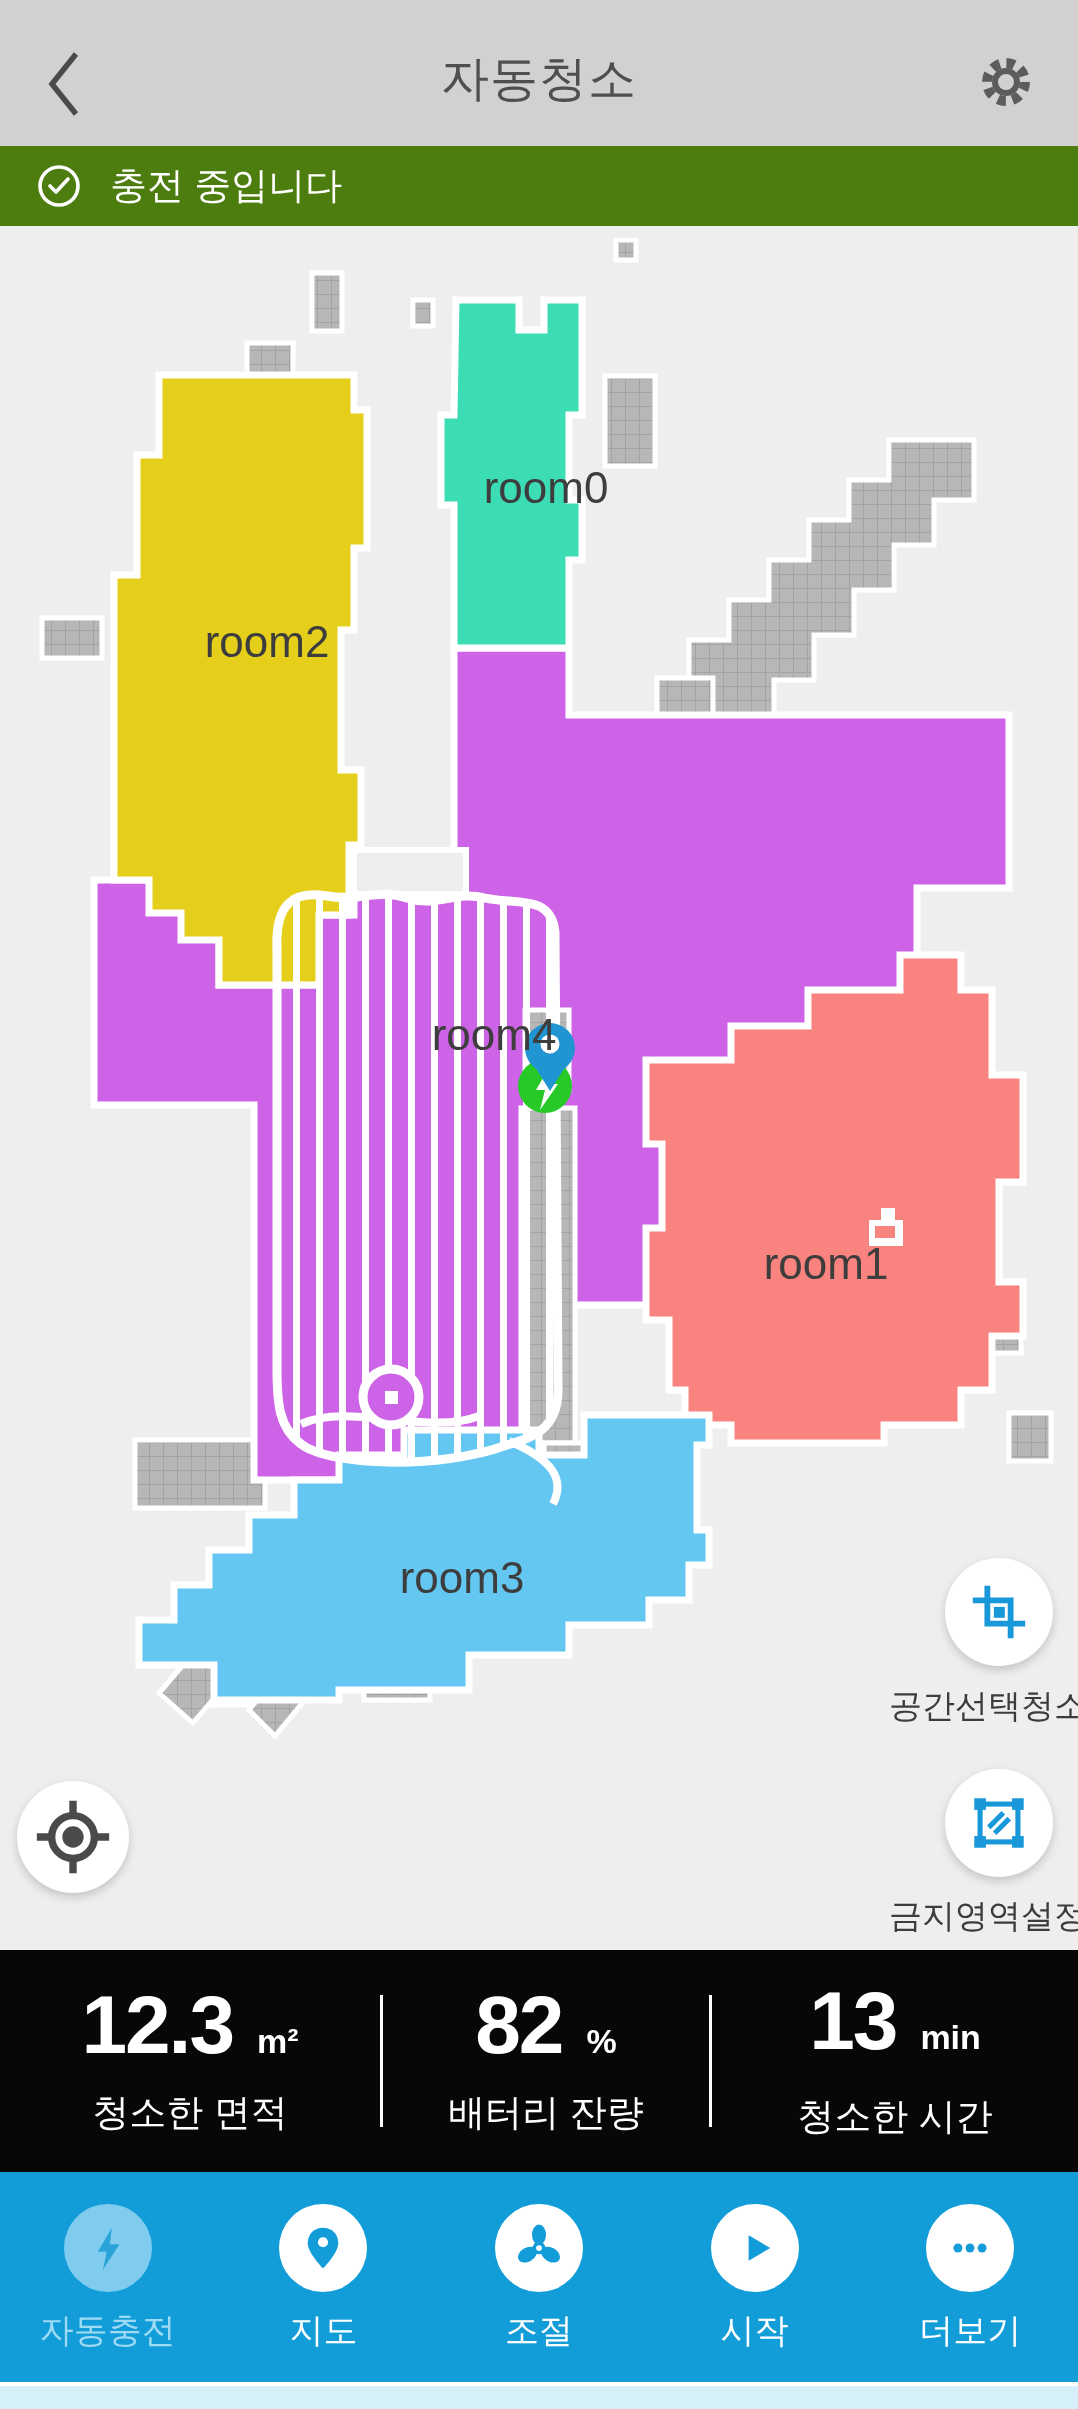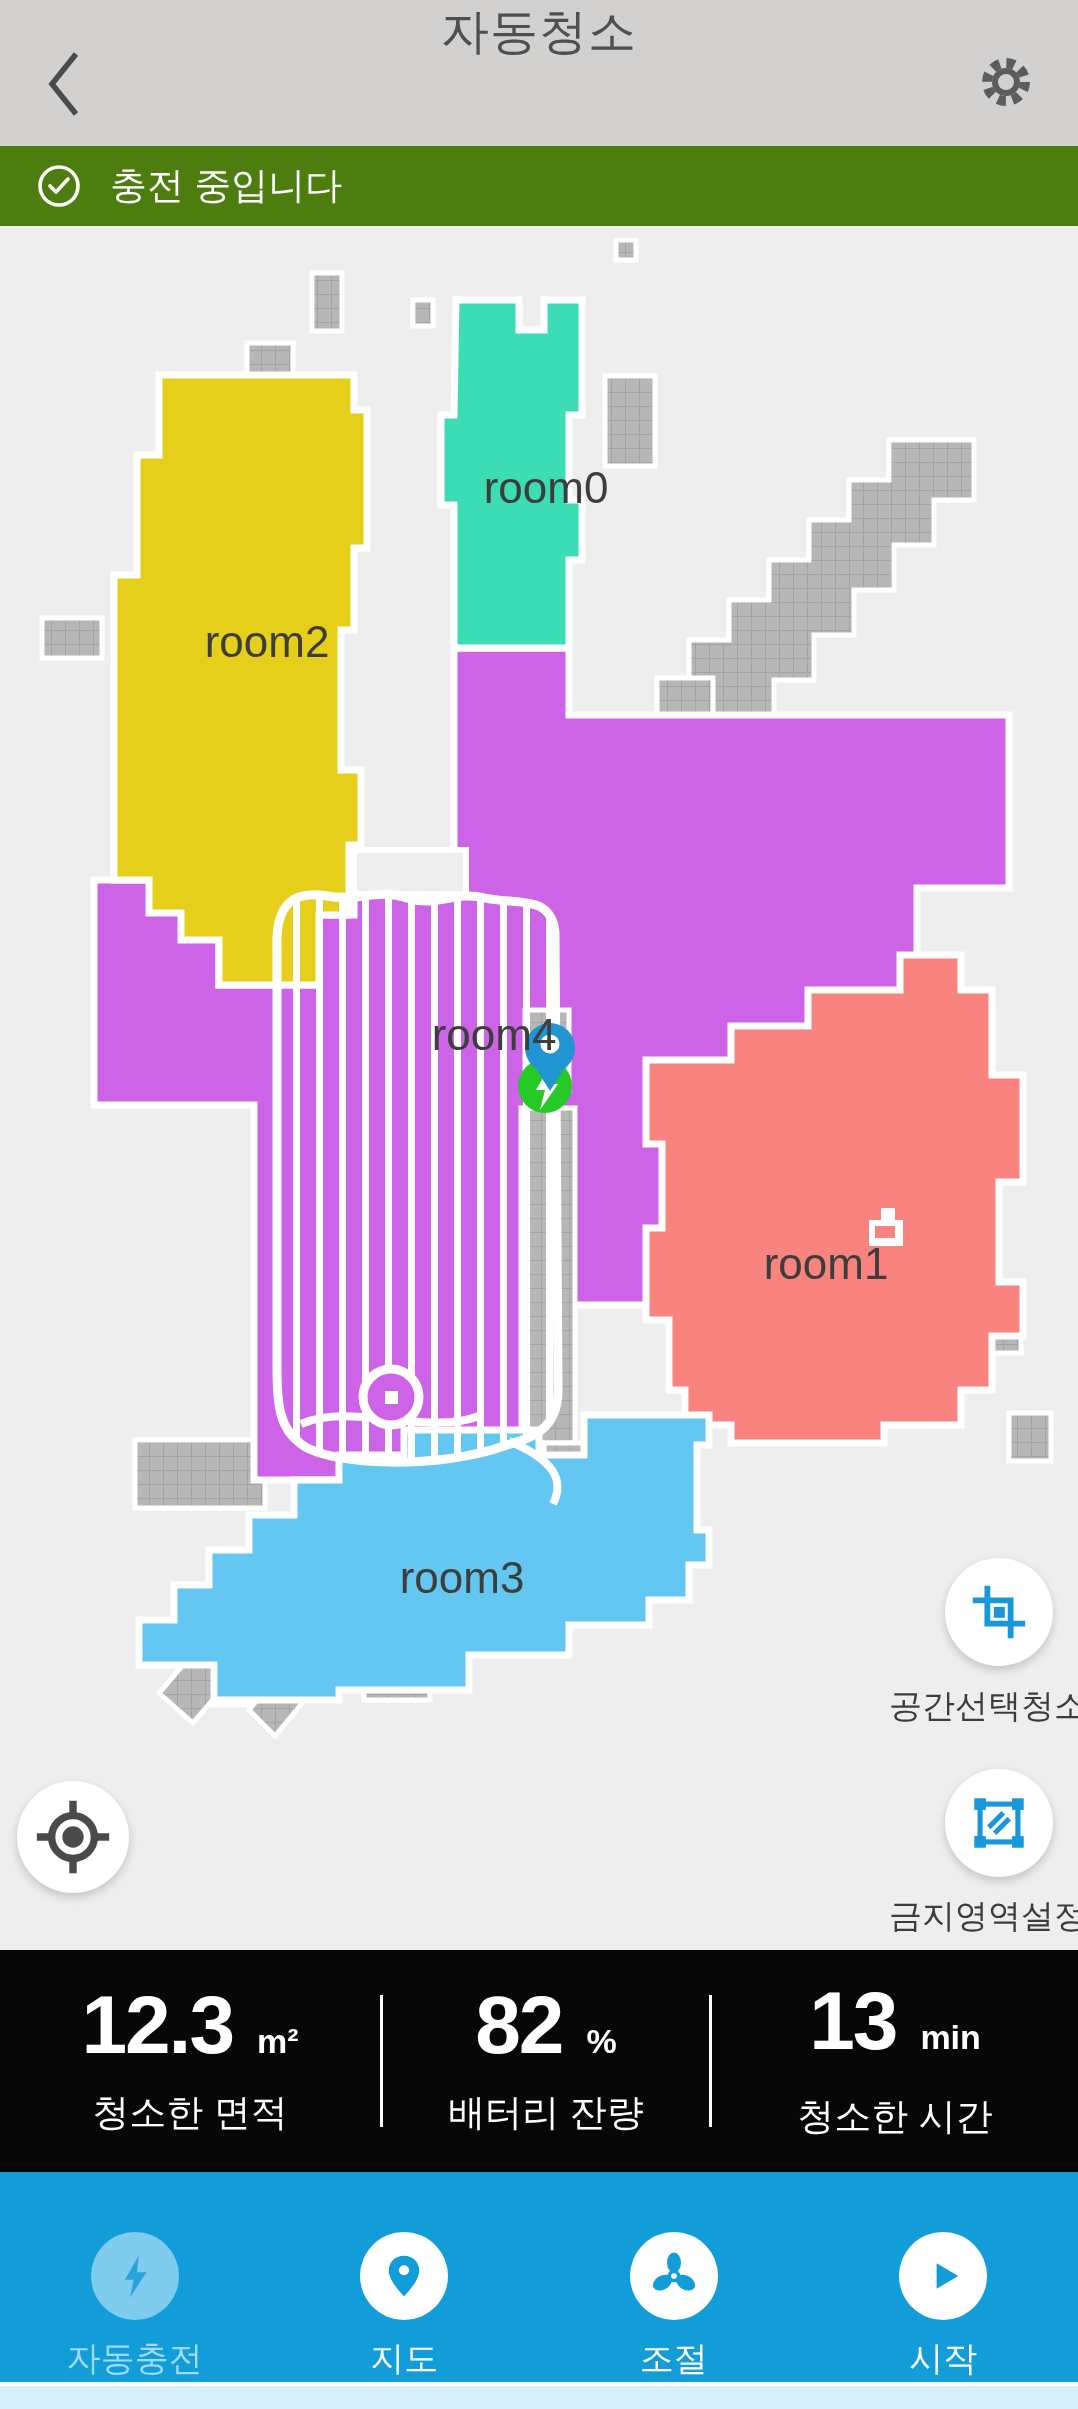--- a/index.html
+++ b/index.html
@@ -1,20 +1,20 @@
 <!DOCTYPE html>
 <html><head>
 <meta charset="utf-8">
 <style>
   html,body{margin:0;padding:0;}
   body{font-family:"Liberation Sans","DejaVu Sans",sans-serif;}
   #app{position:relative;width:1078px;height:2409px;overflow:hidden;background:#efeeee;}
 
   
-  .header{position:absolute;top:0;left:0;width:1078px;height:158px;background:#d3d1d0;display:flex;justify-content:center;}
+  .header{position:absolute;top:0;left:0;width:1078px;height:158px;background:#d3d1d0;display:flex;align-items:center;justify-content:center;}
   .back-btn{position:absolute;left:28px;top:42px;width:72px;height:84px;display:flex;align-items:center;justify-content:center;}
   .header-title{font-size:48px;color:#4f4f4f;font-weight:500;letter-spacing:1px;}
   .gear-btn{position:absolute;right:36px;top:40px;width:72px;height:84px;display:flex;align-items:center;justify-content:center;}
 
   
   .statusbar{position:absolute;top:146px;left:0;width:1078px;height:80px;background:#4d7c0f;display:flex;align-items:center;}
   .status-check{margin-left:36px;flex:none;}
   .status-text{margin-left:28px;color:#ffffff;font-size:37px;}
 
   
@@ -29,21 +29,21 @@
   .stats{position:absolute;top:1950px;left:0;width:1078px;height:222px;background:#070707;display:flex;align-items:center;}
   .stat-col{display:flex;flex-direction:column;align-items:center;justify-content:center;}
   .stat-col.c1{width:380px;}.stat-col.c2{width:326px;}.stat-col.c3{width:366px;gap:8px;}
   .stat-div{width:3px;height:132px;background:#ffffff;flex:none;}
   .stat-value-row{display:flex;align-items:baseline;color:#fff;justify-content:flex-end;}
   .stat-value{font-size:82px;font-weight:bold;letter-spacing:-2px;line-height:1;}
   .stat-unit{font-size:34px;font-weight:bold;margin-left:24px;}
   .stat-label{color:#ffffff;font-size:37px;margin-top:22px;}
 
   
-  .nav{position:absolute;top:2172px;left:0;width:1078px;height:210px;background:#129dd9;display:flex;align-items:flex-end;}
+  .nav{position:absolute;top:2172px;left:0;width:1078px;height:210px;background:#129dd9;display:flex;}
   .nav-item{flex:1 1 0;display:flex;flex-direction:column;align-items:center;justify-content:flex-start;padding-top:32px;}
   .nav-circle{width:88px;height:88px;border-radius:50%;background:#ffffff;display:flex;align-items:center;justify-content:center;}
   .nav-item.disabled .nav-circle{background:#7fccee;}
   .nav-label{margin-top:16px;font-size:34px;color:#ffffff;}
   .nav-item.disabled .nav-label{color:#9edaf4;}
   .bottom-strip{position:absolute;top:2382px;left:0;width:1078px;height:27px;background:#d6f0fa;border-top:4px solid #ffffff;box-sizing:border-box;}
 </style>
 </head>
 <body>
 
@@ -249,16 +249,26 @@
       <div class="nav-label">조절</div>
     </div>
     <div class="nav-item">
       <div class="nav-circle">
         <svg width="56" height="56" viewBox="0 0 88 88">
           <polygon points="34,24 34,64 68,44" fill="#129dd9"></polygon>
         </svg>
       </div>
       <div class="nav-label">시작</div>
     </div>
+    <div class="nav-item">
+      <div class="nav-circle">
+        <svg width="56" height="56" viewBox="0 0 88 88">
+          <circle cx="25" cy="44" r="7" fill="#129dd9"></circle>
+          <circle cx="44" cy="44" r="7" fill="#129dd9"></circle>
+          <circle cx="63" cy="44" r="7" fill="#129dd9"></circle>
+        </svg>
+      </div>
+      <div class="nav-label">더보기</div>
+    </div>
   </div>
   <div class="bottom-strip"></div>
 
 </div>
 
 </body></html>

